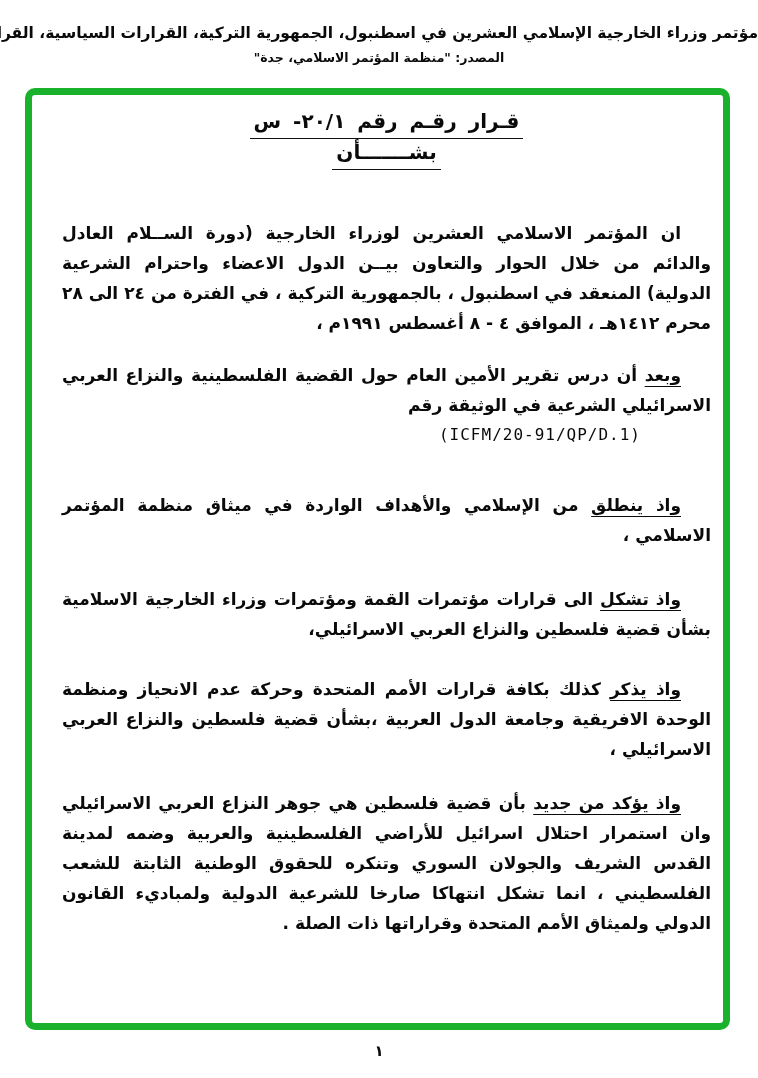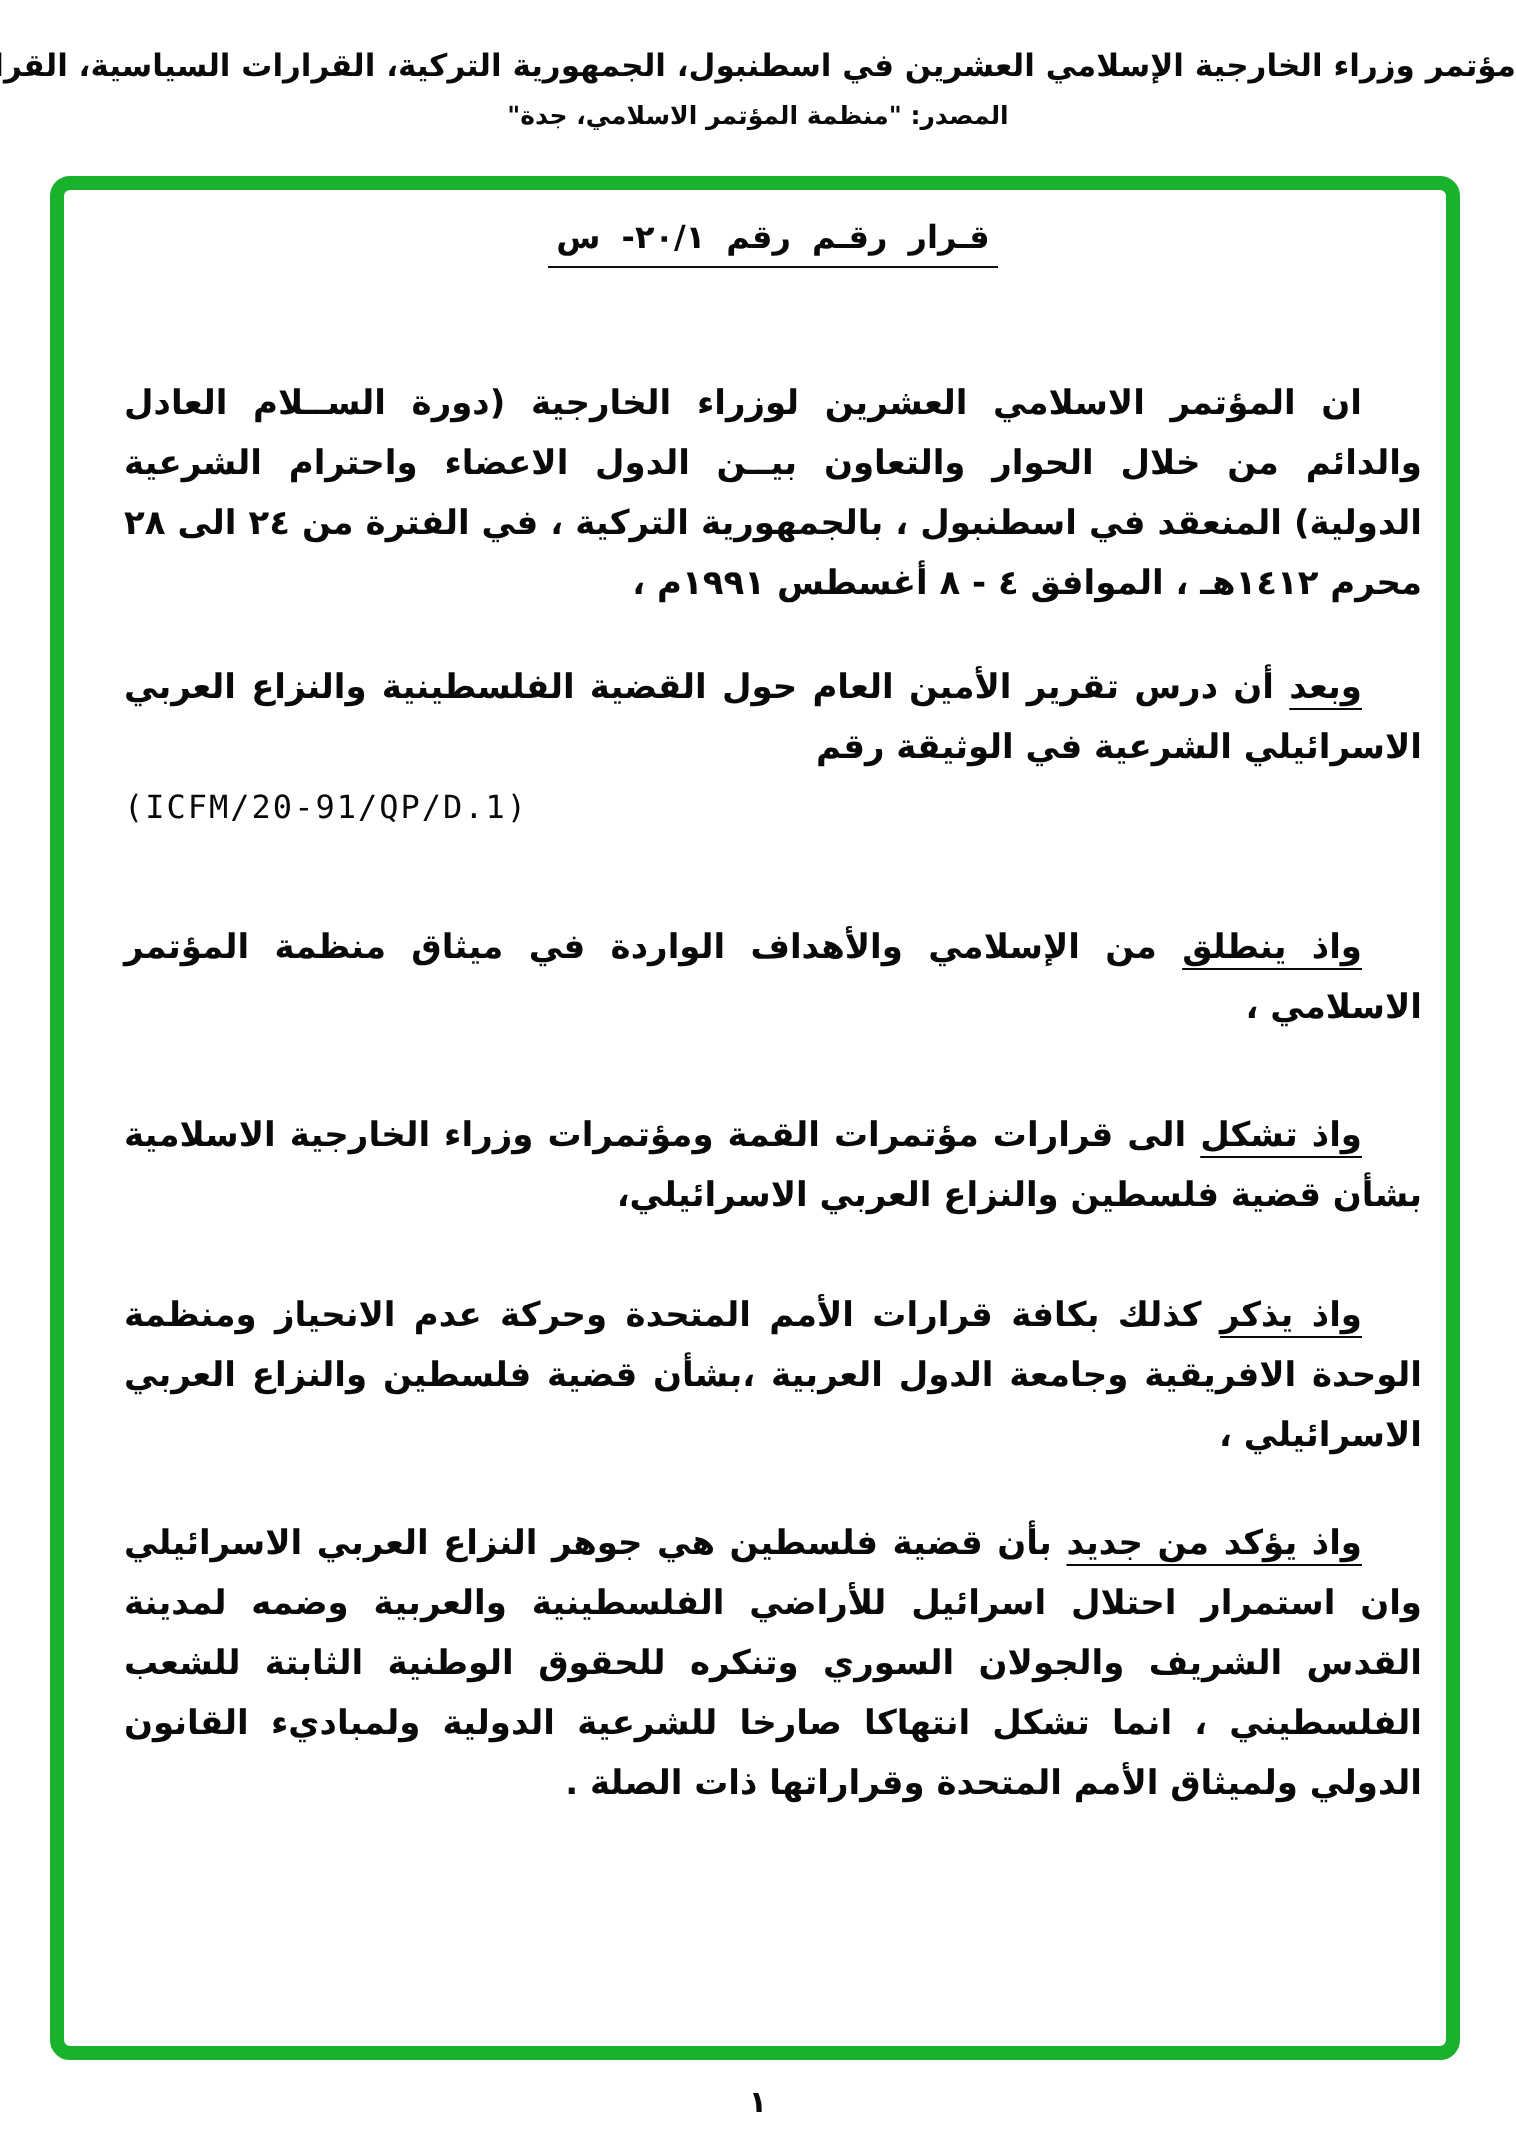--- a/index.html
+++ b/index.html
@@ -35,37 +35,37 @@
   }
   .doc-content {
     direction: rtl;
     padding: 14px 12px 0 30px;
   }
 
   
   .title-line { text-align: center; height: 31px; }
   .title-line span {
     display: inline-block;
-    font-size: 16px; font-weight: bold;
+    font-size: 20px; font-weight: bold;
     word-spacing: 5px;
     border-bottom: 1.6px solid #111;
     padding: 0 4px 5px 4px;
   }
 
   
   .doc-body {
     margin-top: 47px;
     font-size: 17px; line-height: 30px;
     text-align: justify;
   }
   .doc-body p { margin: 0; text-indent: 30px; font-weight: bold; }
   .p-preamble   { margin-bottom: 22px !important; }
   .p-report     { margin-bottom: 0 !important; }
   .doc-ref-line {
-    direction: ltr; 
+    direction: ltr; text-align: right;
     padding-right: 70px;
     font-family: "DejaVu Sans Mono", monospace;
     font-size: 16px; letter-spacing: 1px;
     line-height: 30px;
     margin-bottom: 40px;
   }
   .p-principles  { margin-bottom: 34px !important; }
   .p-resolutions { margin-bottom: 30px !important; }
   .p-recall      { margin-bottom: 24px !important; }
   .lead {
@@ -86,20 +86,23 @@
   <div class="catalog-line1">مؤتمر وزراء الخارجية الإسلامي العشرين في اسطنبول، الجمهورية التركية، القرارات السياسية، القرار الرقم ⁦١/٢٠-س⁩</div>
   <div class="catalog-line2">المصدر:  "منظمة المؤتمر الاسلامي، جدة"</div>
 </div>
 
 <div class="doc-frame">
   <div class="doc-content">
 
     <div class="title-line">
       <span>قـرار رقـم رقم ٢٠/١- س</span>
     </div>
+    <div class="title-line">
+      <span>بشـــــــأن</span>
+    </div>
 
     <div class="doc-body">
 
       <p class="p-preamble"><span>ان المؤتمر الاسلامي العشرين لوزراء الخارجية (دورة الســلام العادل والدائم من خلال الحوار والتعاون بيــن الدول الاعضاء واحترام الشرعية الدولية) المنعقد في اسطنبول ، بالجمهورية التركية ، في الفترة من ٢٤ الى ٢٨ محرم ١٤١٢هـ ، الموافق ٤ - ٨ أغسطس ١٩٩١م ،</span></p>
 
       <p class="p-report"><span class="lead">وبعد</span><span> أن درس تقرير الأمين العام حول القضية الفلسطينية والنزاع العربي الاسرائيلي الشرعية في الوثيقة رقم</span></p>
       <div class="doc-ref-line">(ICFM/20-91/QP/D.1)</div>
 
       <p class="p-principles"><span class="lead">واذ ينطلق</span><span> من الإسلامي والأهداف الواردة في ميثاق منظمة المؤتمر الاسلامي ،</span></p>
 

